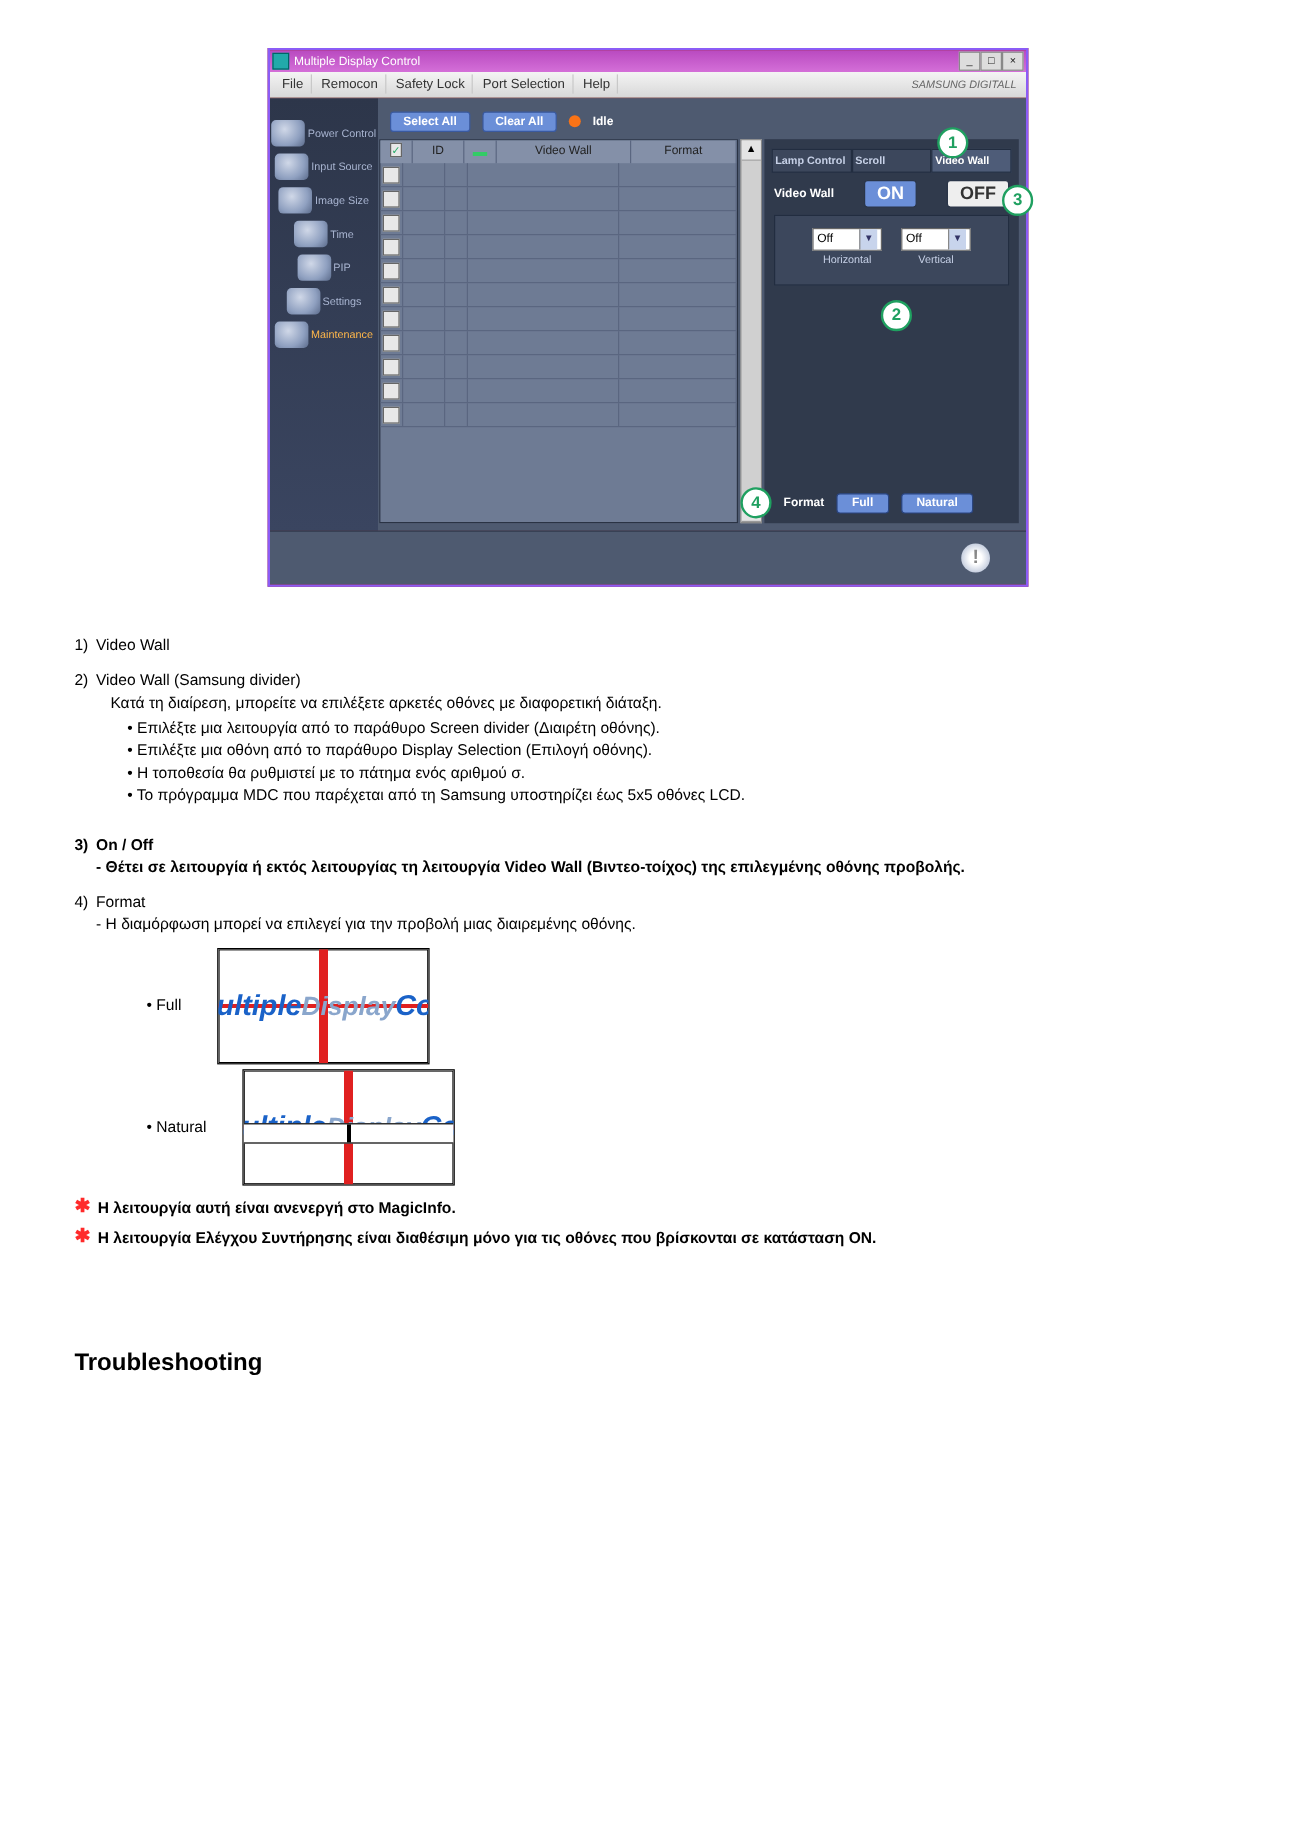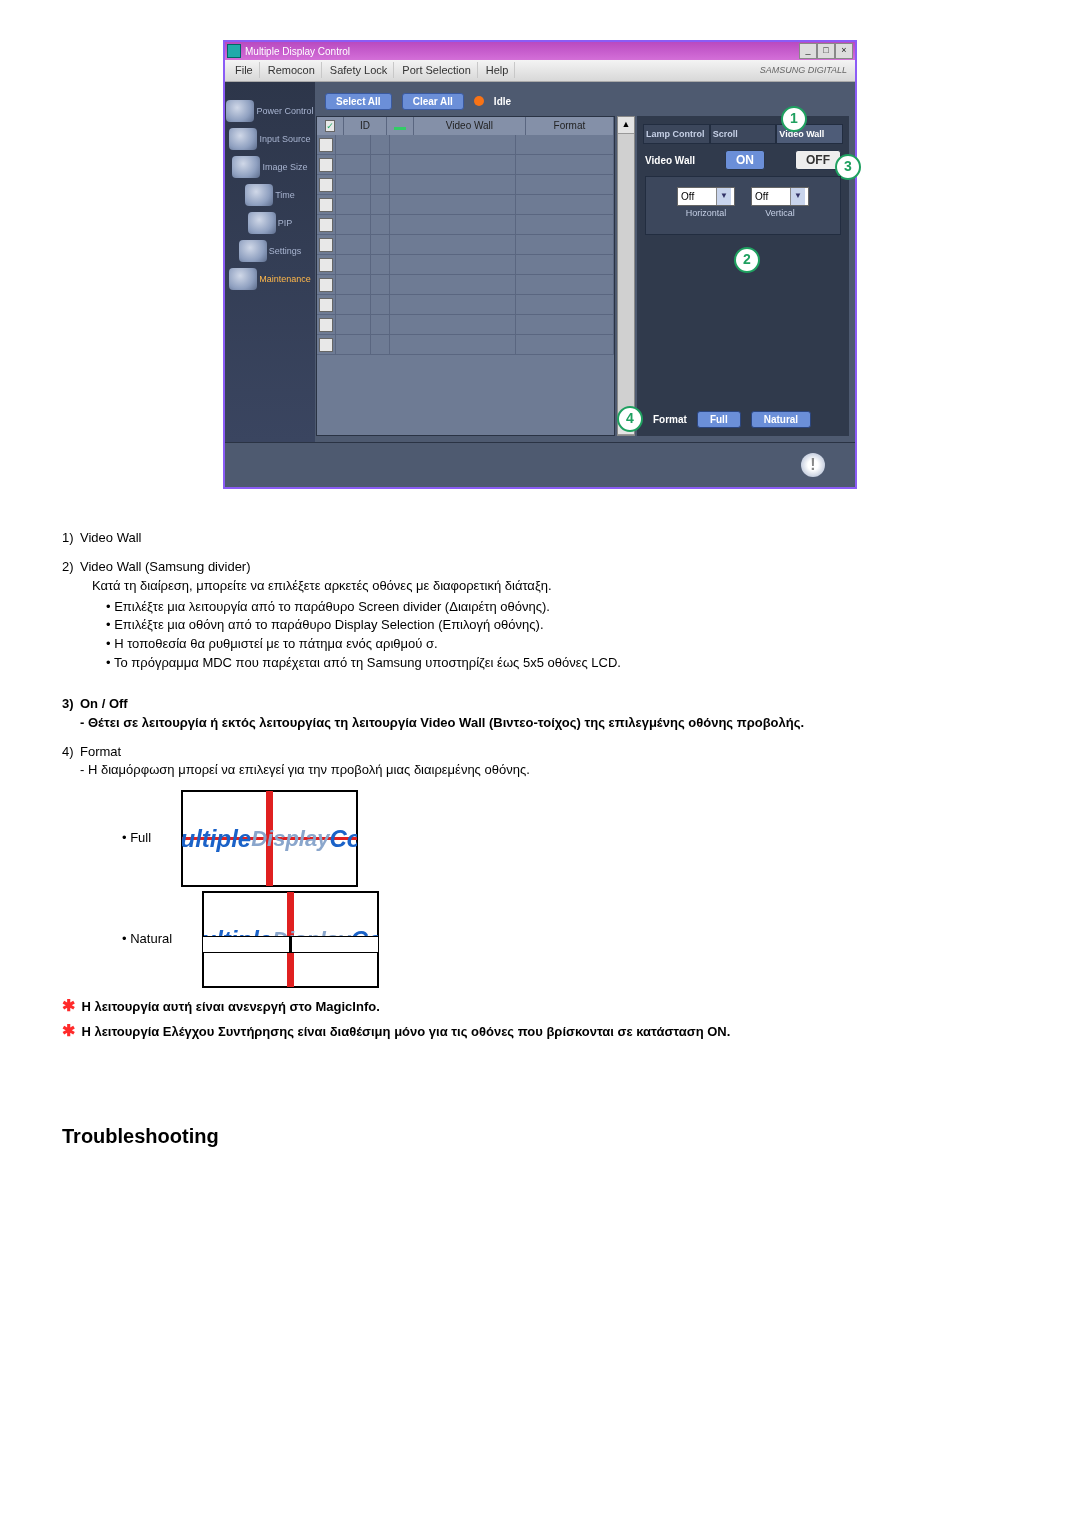--- a/index.html
+++ b/index.html
@@ -87,21 +87,21 @@
   .scrollbar { width:16px; background:#c8c8c8; border:1px solid #888; display:flex; flex-direction:column; }
   .scrollbtn { height:16px; background:#e4e4e4; border-bottom:1px solid #999; font-size:9px; text-align:center; line-height:14px; }
   .scrolltrack { flex:1; background:#d0d0d0; }
 
   .rightpanel { width:200px; background:var(--app-panel); display:flex; flex-direction:column; padding:4px 6px; position:relative; }
   .tabs { display:flex; margin-top:4px; }
   .rtab { flex:1; font-size:9px; font-weight:bold; padding:4px 2px; color:#c6d0e6; background:#3c475c; border:1px solid #222d40; }
   .rtab.active { background:#4e5c78; color:#fff; }
   .vw-row { display:flex; align-items:center; justify-content:space-between; margin:6px 2px; }
   .vw-lbl { font-size:10px; font-weight:bold; color:#fff; }
-  .toggle { font-size:12px; font-weight:bold; padding:2px 10px; border-radius:3px; border:1px solid #2a3548; }
+  .toggle { font-size:15px; font-weight:bold; padding:2px 10px; border-radius:3px; border:1px solid #2a3548; }
   .toggle.on { background:var(--btn-blue); color:#fff; }
   .toggle.off { background:#eee; color:#333; }
 
   .notch-box { border:1px solid #222d40; background:#3c475c; margin:0 2px; padding:10px 8px 16px; position:relative; }
   .dd { display:flex; gap:16px; justify-content:center; }
   .ddsel { width:50px; height:17px; background:#fff; border:1px solid #666; font-size:10px; padding:0 3px; display:flex; align-items:center; justify-content:space-between; }
   .ddarr { width:14px; height:100%; background:#c8d4ec; border-left:1px solid #888; text-align:center; font-size:8px; line-height:15px; color:#336; }
   .ddlbl { font-size:9px; color:#c6d0e6; text-align:center; margin-top:2px; }
 
   .fmt-row { display:flex; align-items:center; gap:10px; margin-top:auto; margin-bottom:2px; padding:2px; }

